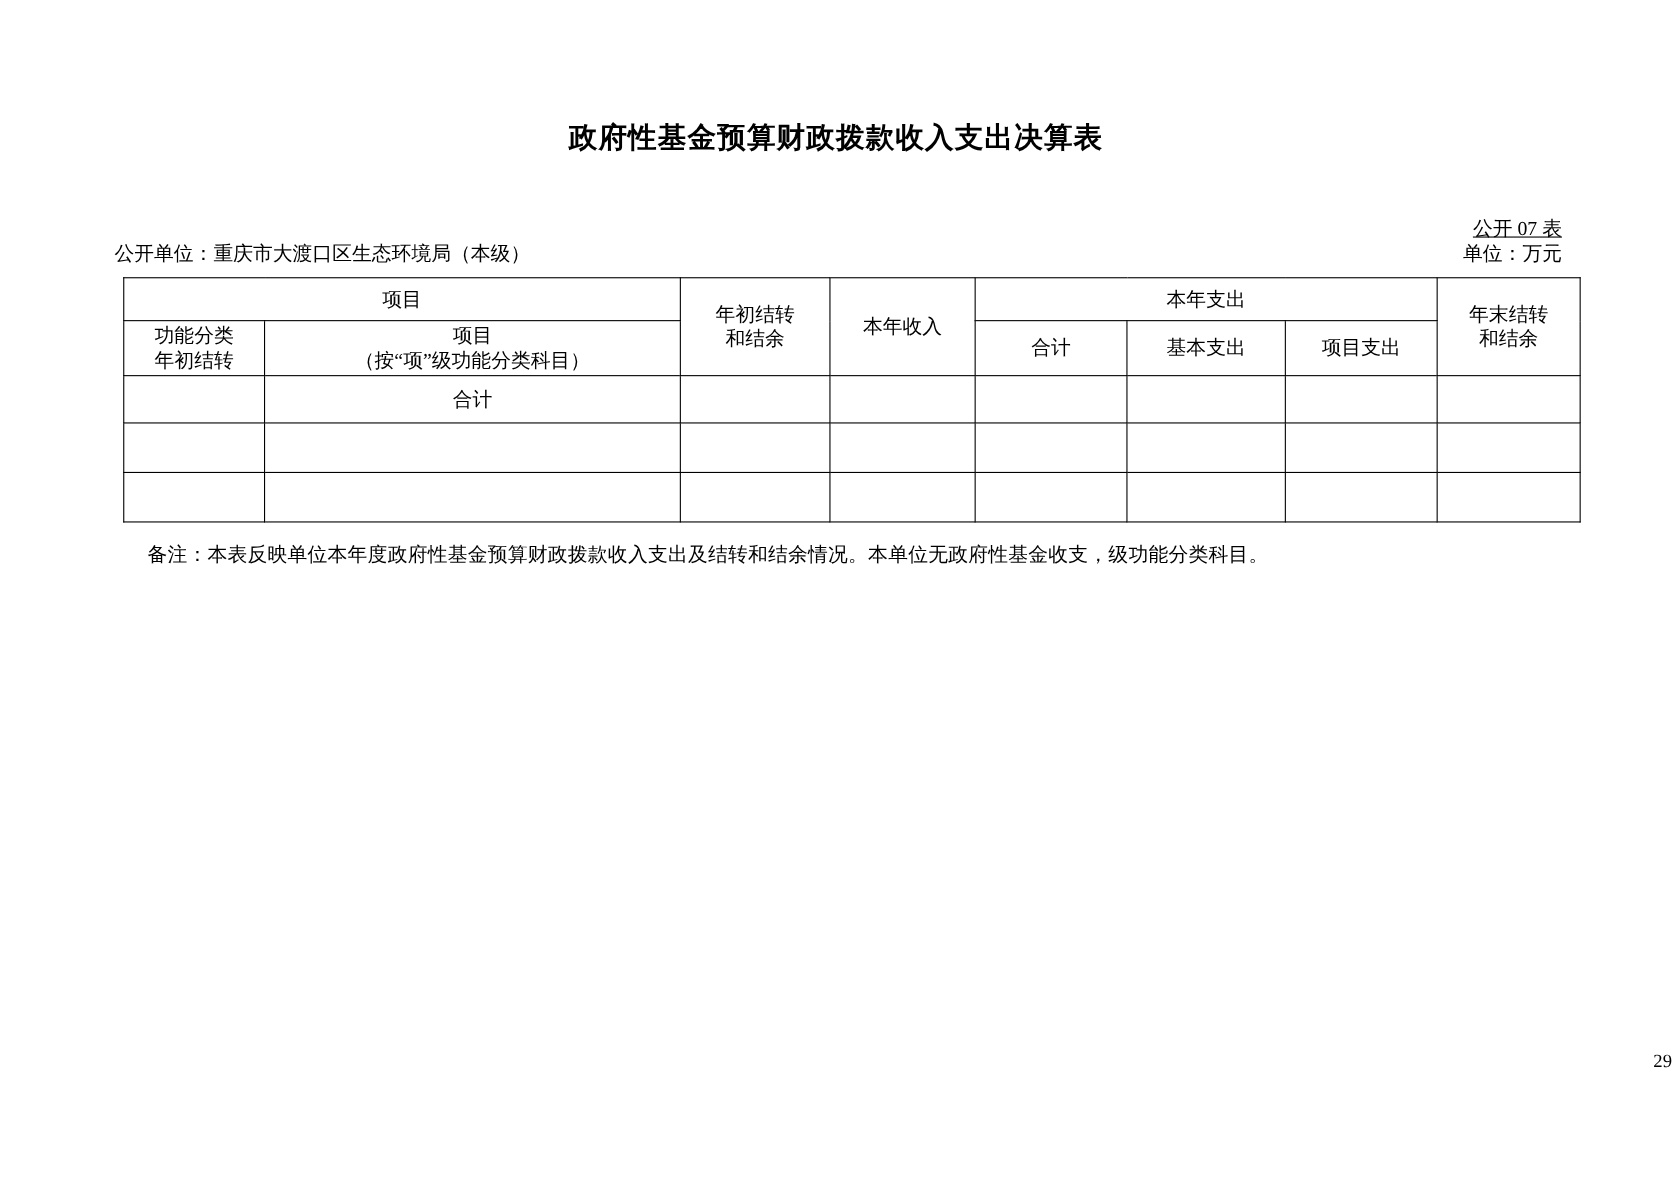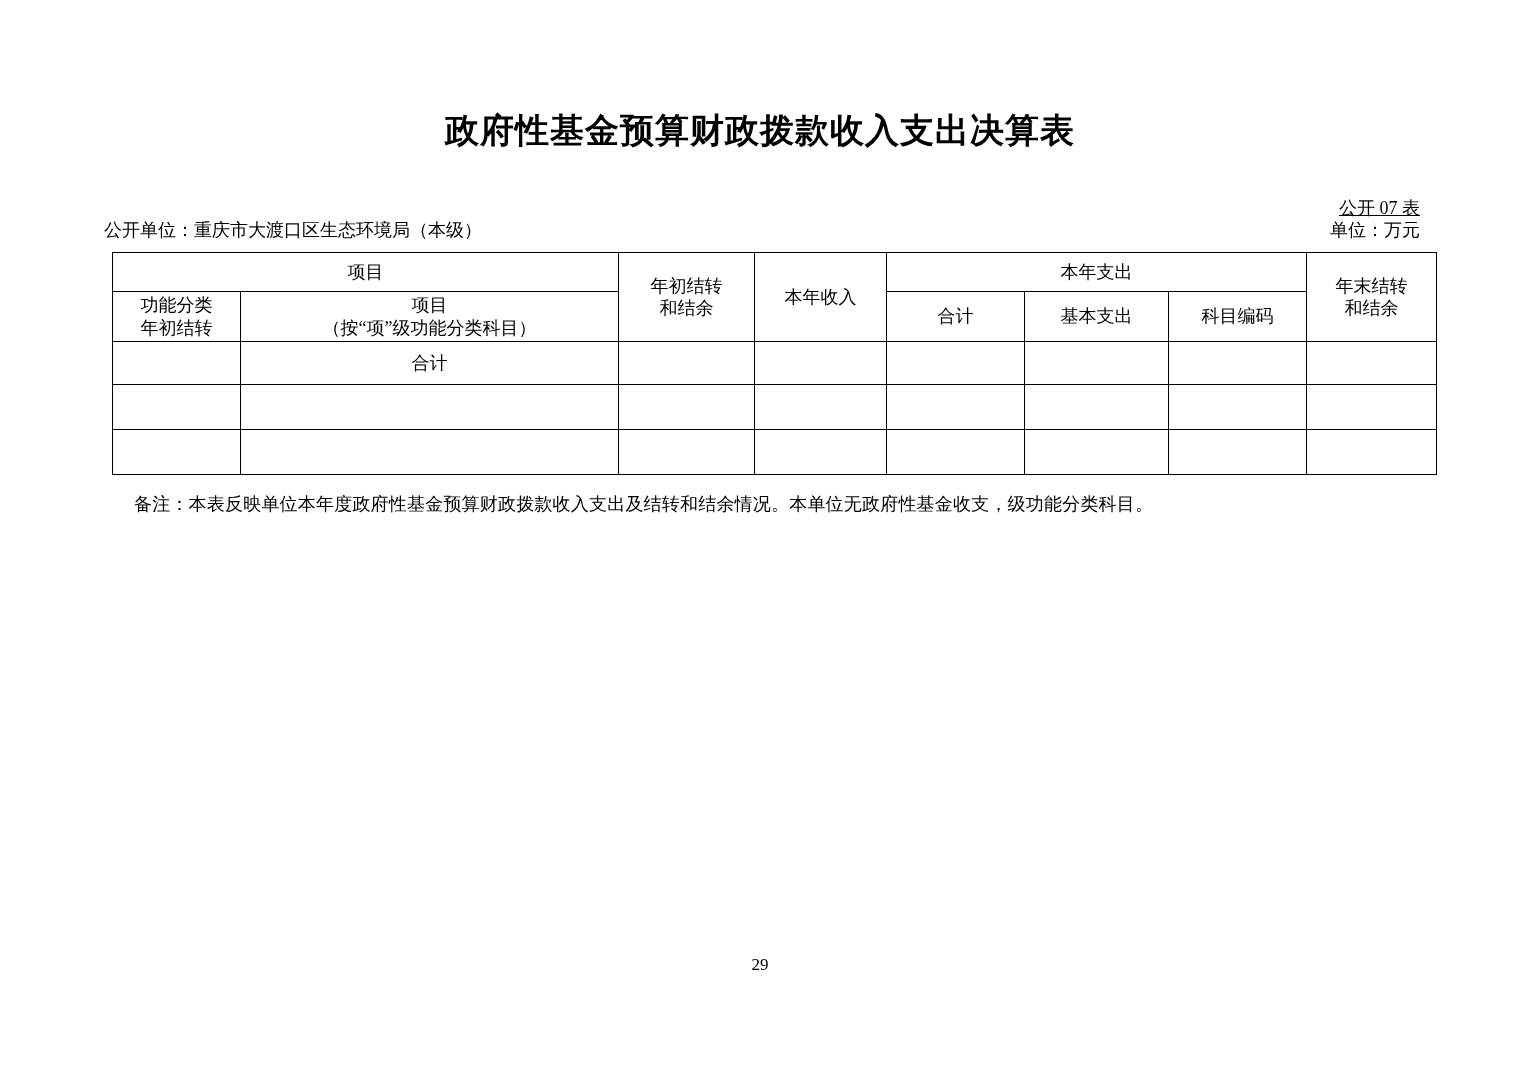--- a/index.html
+++ b/index.html
@@ -21,21 +21,21 @@
     height: 1074px;
   }
   .doc-title {
     position: absolute;
     top: 108px;
     left: 0;
     width: 1520px;
     text-align: center;
     font-family: "DejaVu Sans", "Liberation Sans", sans-serif;
     font-weight: bold;
-    font-size: 34px;
+    font-size: 26px;
     letter-spacing: 1px;
   }
   .form-code {
     position: absolute;
     top: 196px;
     right: 100px;
     font-size: 18px;
     text-decoration: underline;
   }
   .unit-left {
@@ -84,21 +84,21 @@
     top: 492px;
     left: 134px;
     font-size: 18px;
     letter-spacing: 0.2px;
   }
   .page-number {
     position: absolute;
     top: 955px;
     left: 0;
     width: 1520px;
-    text-align: center;
+    text-align: right;
     font-size: 17px;
   }
   .nowrap { white-space: nowrap; }
 </style>
 </head>
 <body>
 
 <div class="page">
 
   <div class="doc-title">政府性基金预算财政拨款收入支出决算表</div>
@@ -138,21 +138,21 @@
         <td class="hd two-line">
           <div>功能分类</div>
           <div>年初结转</div>
         </td>
         <td class="hd two-line">
           <div>项目</div>
           <div class="nowrap">（按“项”级功能分类科目）</div>
         </td>
         <td class="hd">合计</td>
         <td class="hd">基本支出</td>
-        <td class="hd">科目编码</td>
+        <td class="hd">项目支出</td>
       </tr>
 
       <tr class="total-row">
         <td></td>
         <td>合计</td>
         <td></td>
         <td></td>
         <td></td>
         <td></td>
         <td></td>

